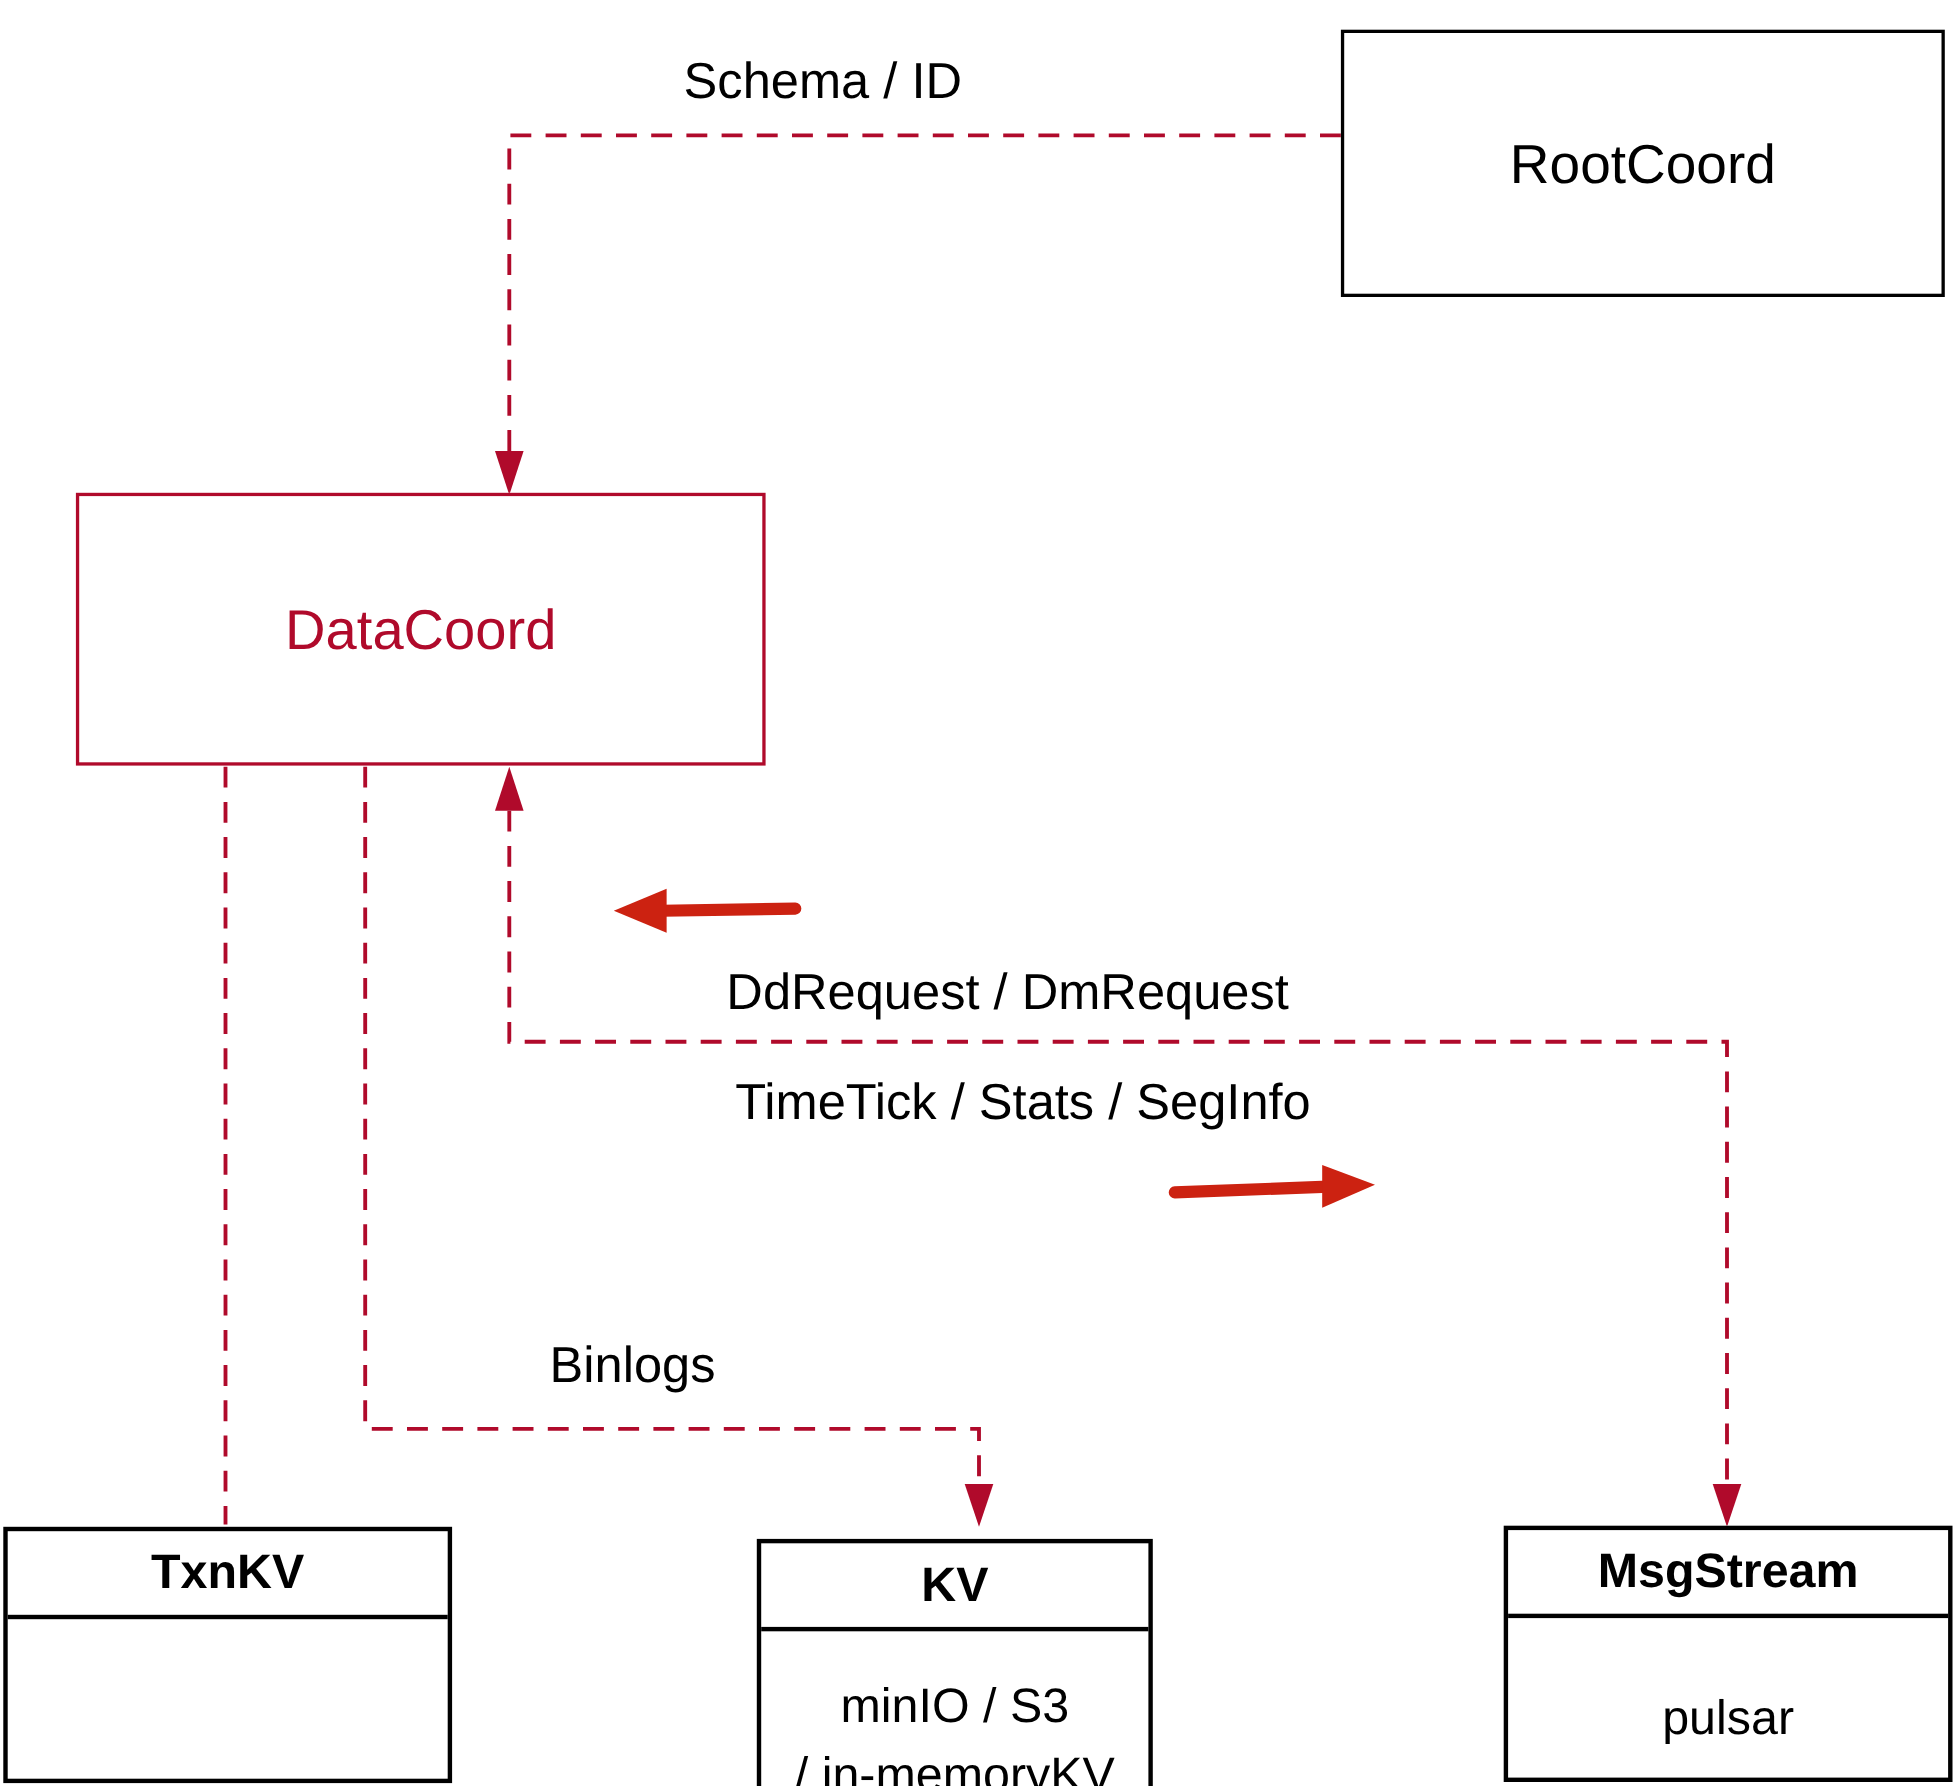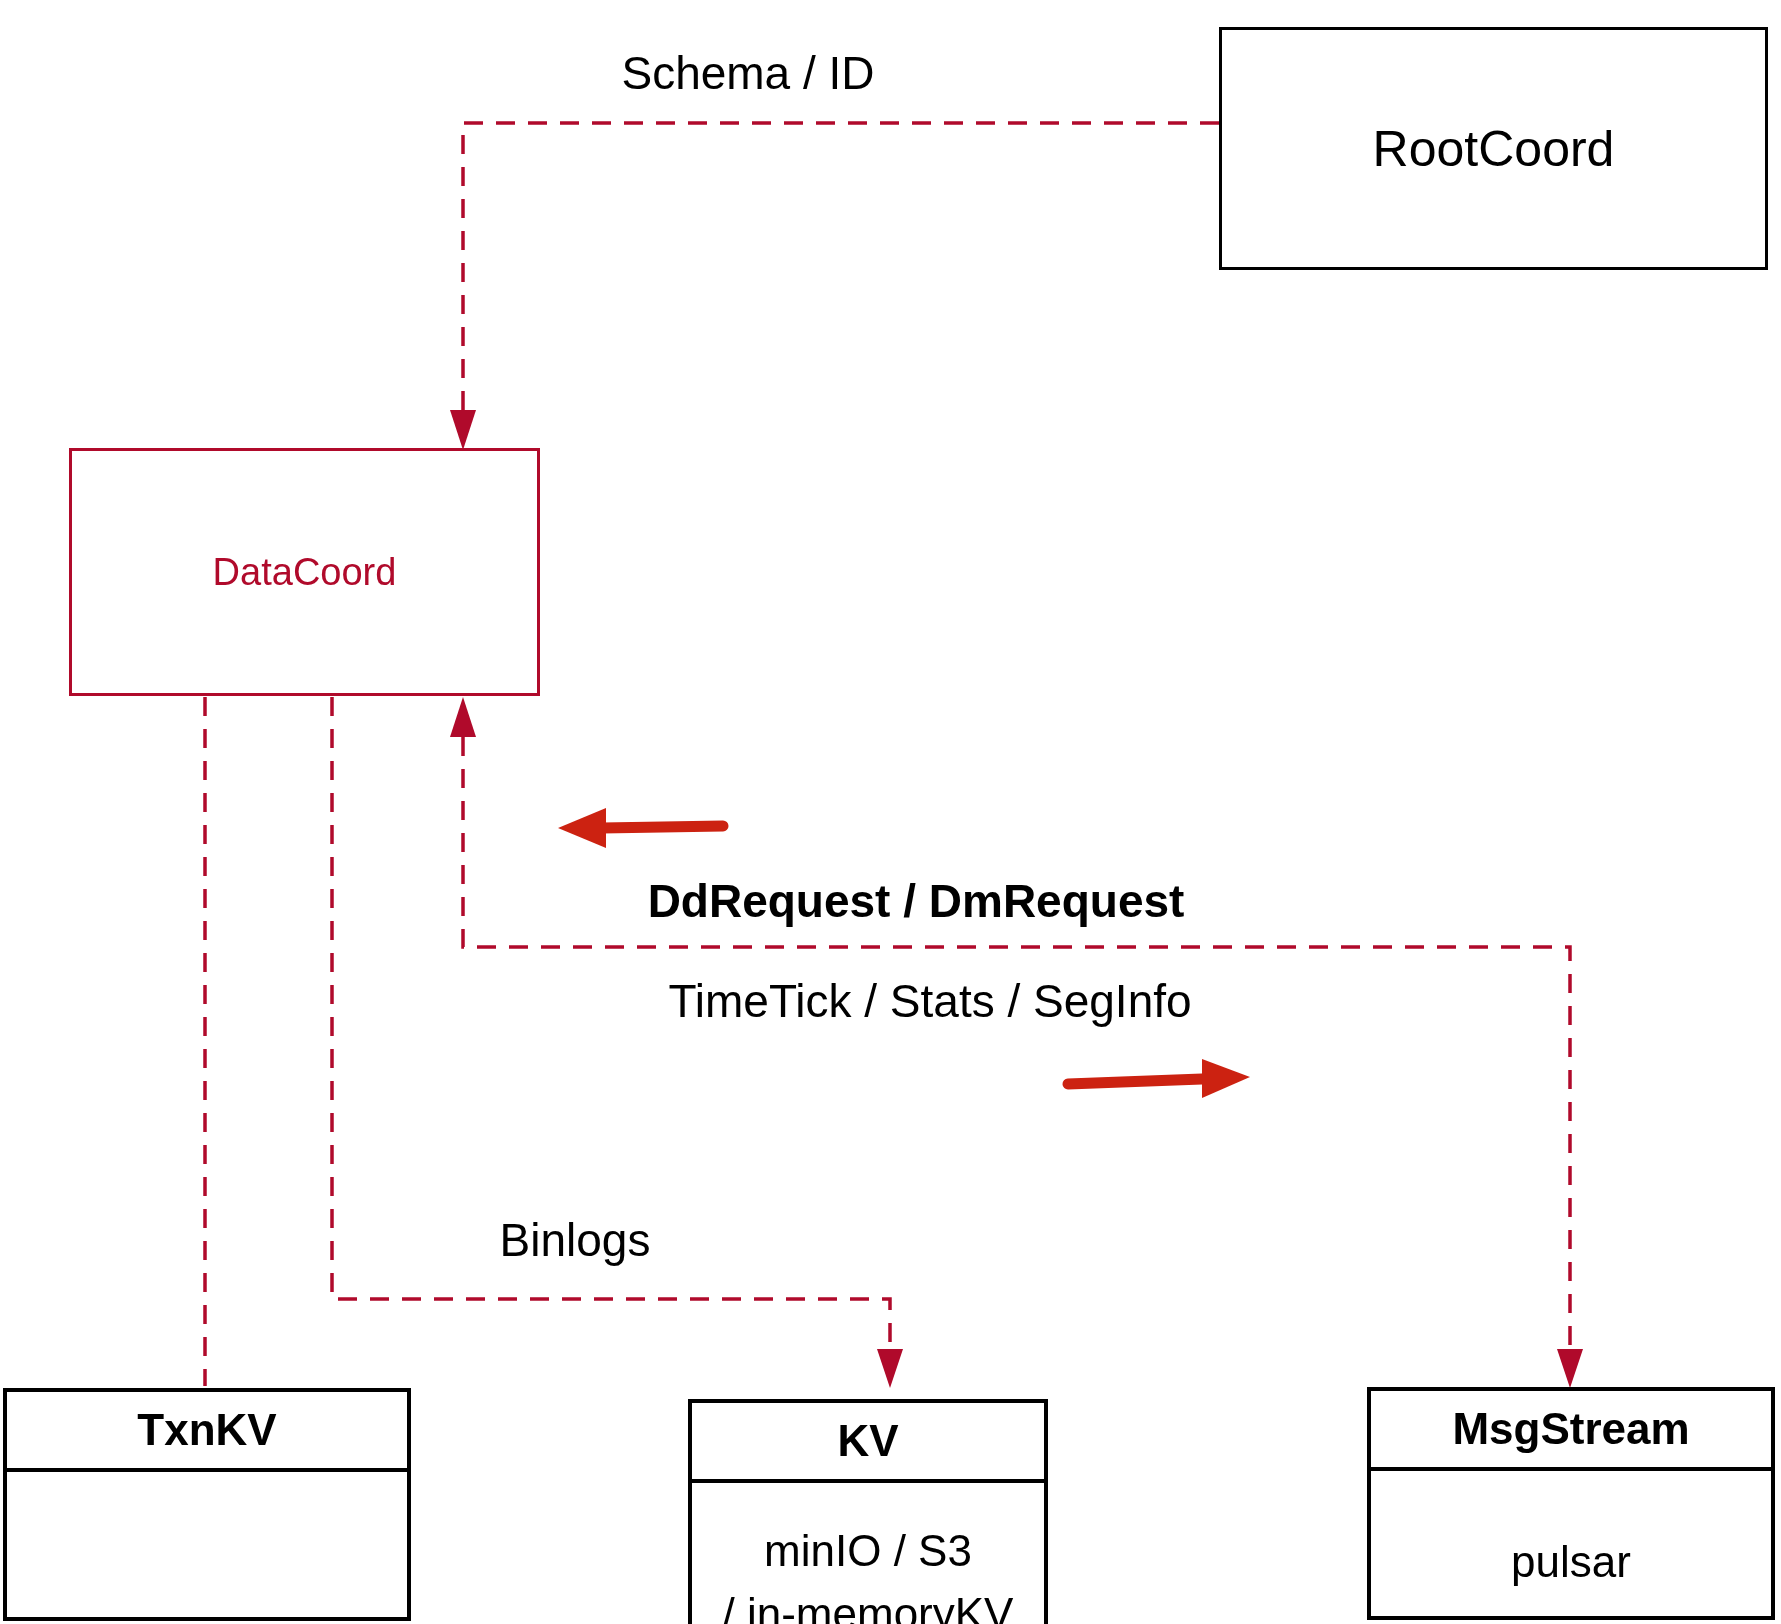--- a/index.html
+++ b/index.html
@@ -19,23 +19,23 @@
   .node{
     position:absolute;box-sizing:border-box;background:#ffffff;
     display:flex;align-items:center;justify-content:center;
   }
   .node--rootcoord{
     left:1219px;top:3px;width:549px;height:243px;
     border:3px solid var(--ink);
     font-size:50px;color:var(--ink);margin-top:24px;
   }
   .node--datacoord{
-    left:69px;top:448px;width:471px;height:248px;
+    left:69px;top:448px;width:627px;height:248px;
     border:3px solid var(--crimson);
-    font-size:38px;color:var(--crimson);
+    font-size:51px;color:var(--crimson);
   }
   .tnode{
     position:absolute;box-sizing:border-box;background:#ffffff;
     border:4px solid var(--ink);
     display:flex;flex-direction:column;gap:36px;
   }
   .tnode--txnkv{left:3px;top:1388px;width:408px;height:233px;}
   .tnode--kv{left:688px;top:1387px;width:360px;height:233px;margin-top:12px;}
   .tnode--msgstream{left:1367px;top:1387px;width:408px;height:233px;}
   .tnode__header{
@@ -48,21 +48,21 @@
     flex:1 1 auto;
     display:flex;flex-direction:column;align-items:center;justify-content:center;
     font-size:44px;color:var(--ink);line-height:63px;
     text-align:center;
   }
   .elabel{
     position:absolute;transform:translate(-50%,-50%);
     font-size:46px;color:var(--ink);white-space:nowrap;
   }
   .elabel--schema{left:748px;top:73px;}
-  .elabel--dd{left:916px;top:901px;font-weight:bold;}
+  .elabel--dd{left:916px;top:901px;}
   .elabel--timetick{left:930px;top:1001px;}
   .elabel--binlogs{left:575px;top:1240px;text-align:center;}
 </style>
 </head>
 <body>
 
 <div class="canvas">
 
   <svg class="wires" viewBox="0 0 1781 1624" xmlns="http://www.w3.org/2000/svg">
 

